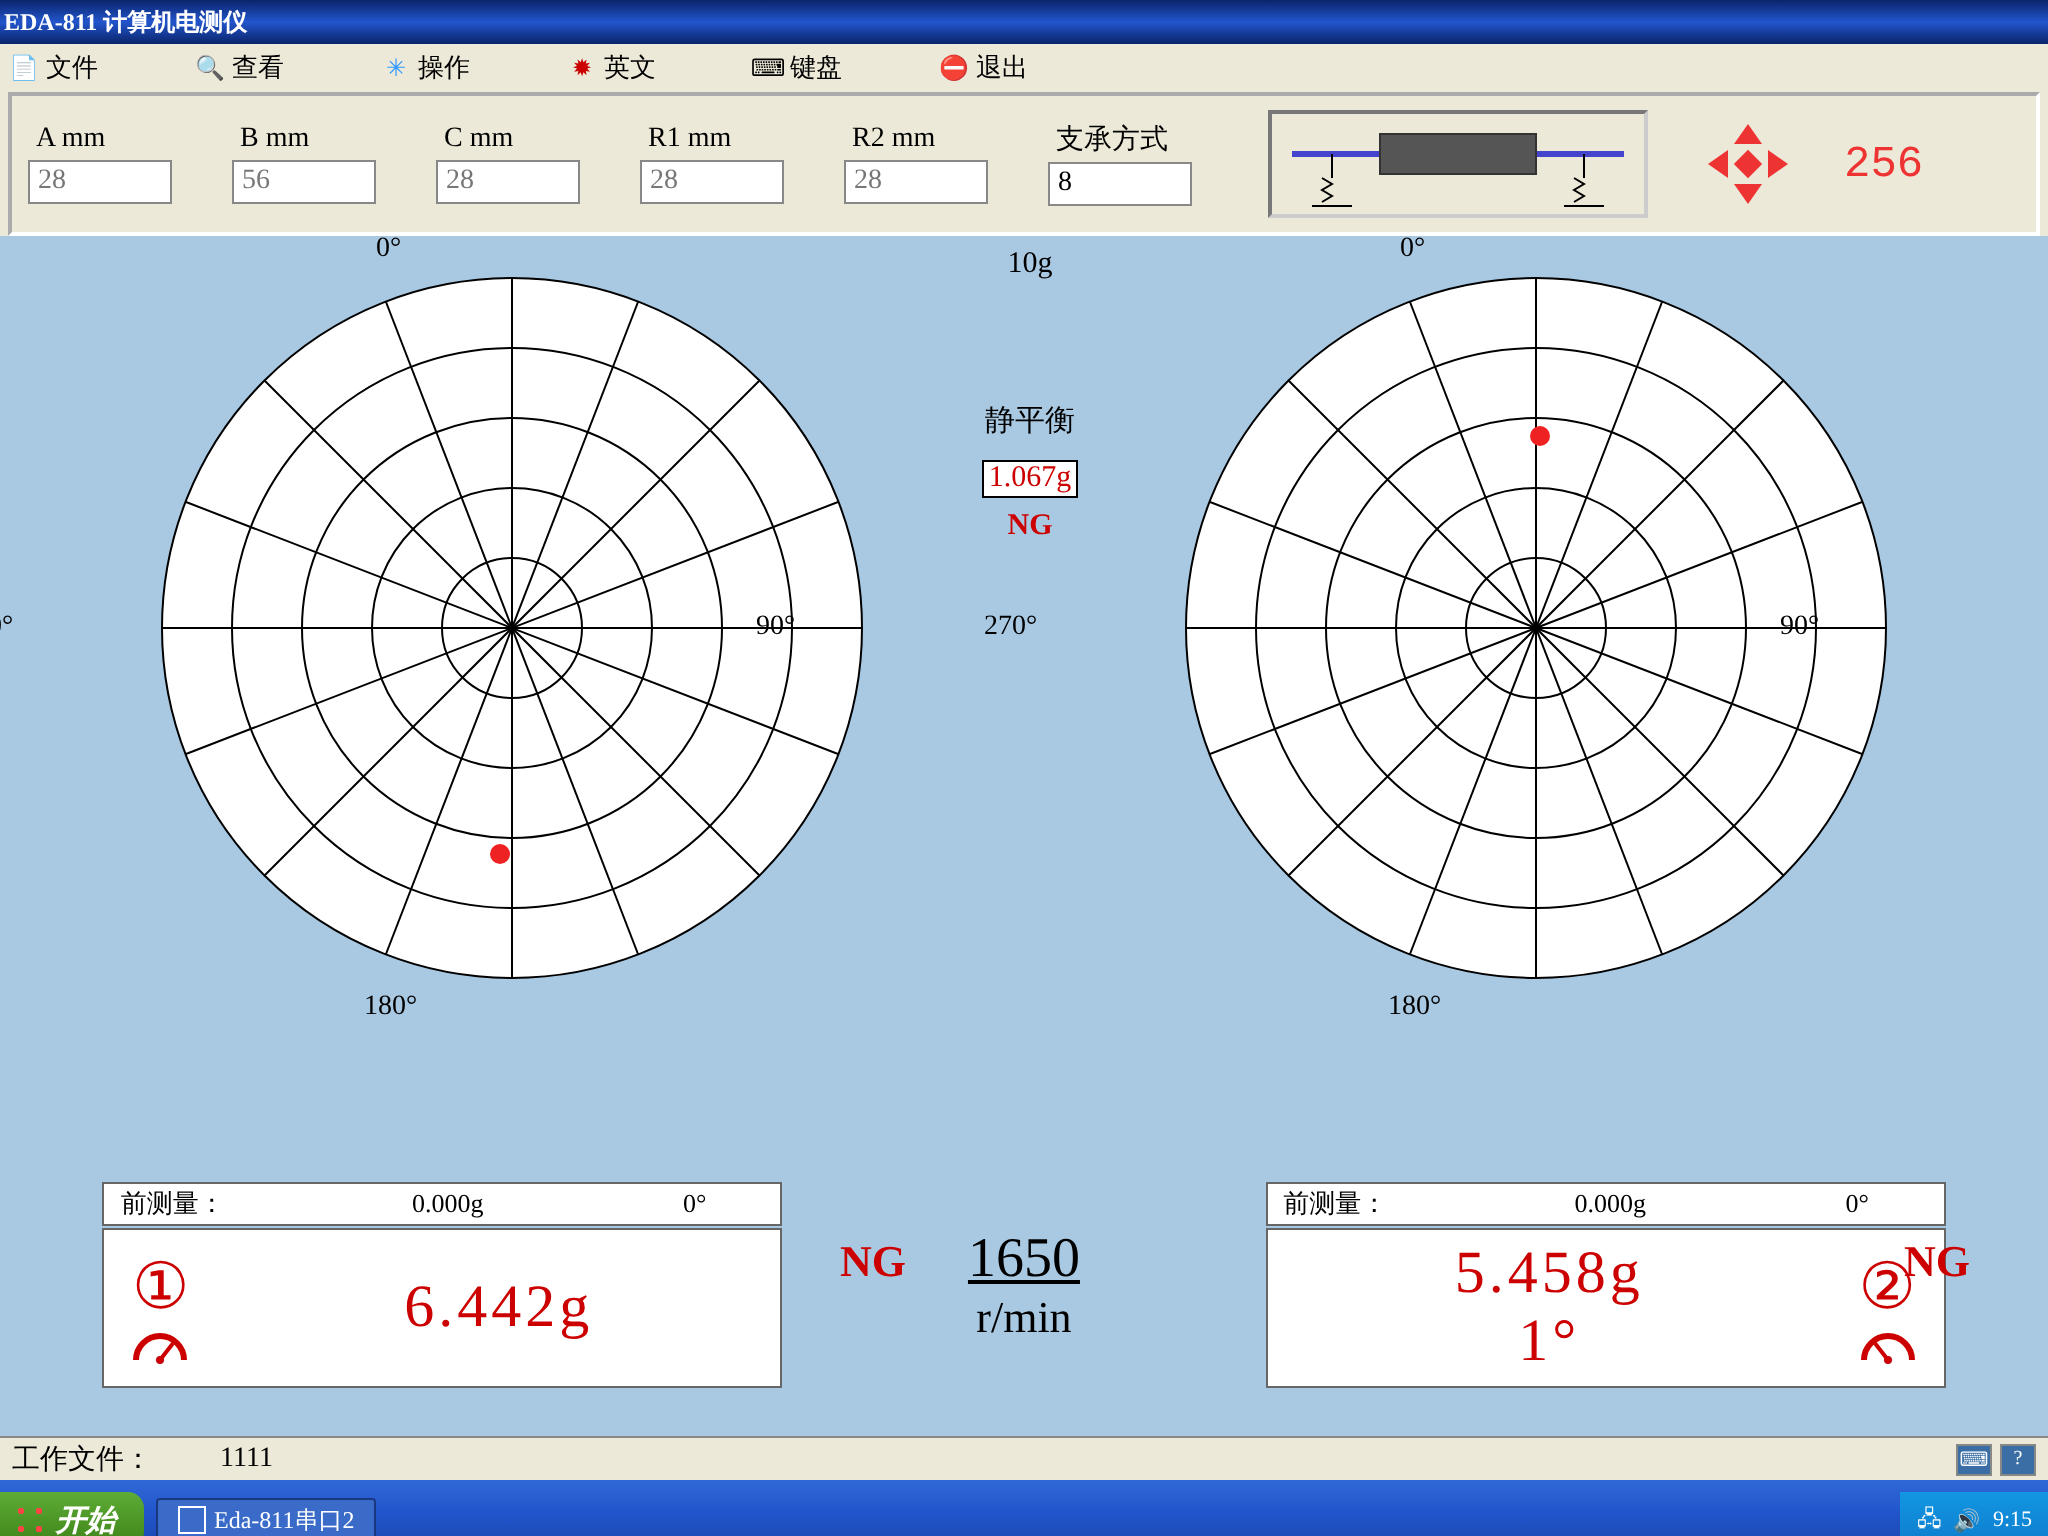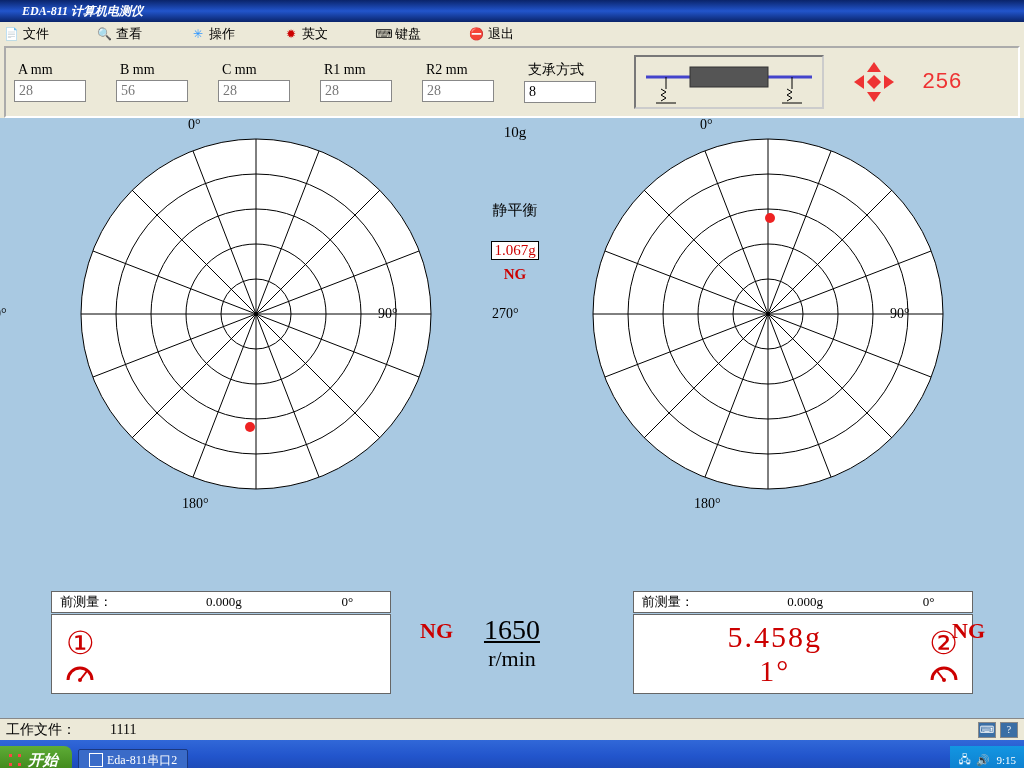--- a/index.html
+++ b/index.html
@@ -1,18 +1,18 @@
 <!DOCTYPE html>
 <html><head>
 <meta charset="utf-8">
 <style>
 * { margin: 0; padding: 0; box-sizing: border-box; font-family: "SimSun", "宋体", serif; }
 body { width: 1024px; height: 768px; overflow: hidden; background: #ece9d8; position: relative; }
 
-.titlebar { height: 22px; background: linear-gradient(to bottom, #0a246a, #2255cc, #0a246a); color: #fff; font-size: 12px; font-weight: bold; padding: 3px 22px; display: flex; align-items: center; font-family: "Tahoma", sans-serif; font-style: italic; }
+.titlebar { height: 22px; background: linear-gradient(to bottom, #0a246a, #2255cc, #0a246a); color: #fff; font-size: 12px; font-weight: bold; padding: 3px 2px; display: flex; align-items: center; font-family: "Tahoma", sans-serif; }
 
 .menubar { height: 24px; background: #ece9d8; display: flex; align-items: center; padding: 0 4px; font-size: 13px; }
 .menubar .item { display: flex; align-items: center; margin-right: 48px; cursor: pointer; }
 .menubar .item .mi { width: 16px; height: 16px; margin-right: 3px; display: inline-flex; align-items: center; justify-content: center; font-size: 12px; }
 
 .param-panel { height: 72px; background: #ece9d8; border: 2px inset #fff; margin: 0 4px; display: flex; align-items: center; padding: 4px 8px; }
 .param { display: flex; flex-direction: column; margin-right: 30px; }
 .param label { font-size: 14px; margin-bottom: 2px; margin-left: 4px; }
 .param input { width: 72px; height: 22px; border: 1px solid #888; background: #fff; font-size: 14px; padding: 1px 4px; color: #777; font-family: "SimSun", serif; }
 .param input.active { color: #000; }
@@ -27,21 +27,21 @@
 .center-diamond { width: 10px; height: 10px; background: #e33; transform: rotate(45deg); position: absolute; left: 15px; top: 15px; }
 .nav-pad .count { color: #e33; font-size: 22px; margin-left: 28px; font-family: "Courier New", monospace; }
 
 .main { height: 600px; background: #a9c9e2; position: relative; margin: 0; display: flex; }
 .dial-zone { flex: 1; position: relative; padding-top: 6px; }
 svg.dial { display: block; margin: 0 auto; }
 .lbl { position: absolute; font-size: 14px; }
 .center-info { position: absolute; left: 465px; top: 6px; width: 100px; text-align: center; }
 .center-info .g10 { font-size: 15px; }
 .center-info .lab { font-size: 15px; margin-top: 60px; }
-.center-info .val { font-size: 15px; color: #c00; background: #fff; border: 1px solid #000; padding: 0 2px; margin-top: 21px; display: inline-block; }
+.center-info .val { font-size: 15px; color: #c00; background: #fff; border: 1px solid #000; padding: 0 2px; margin-top: 10px; display: inline-block; }
 .center-info .ng { font-size: 15px; font-weight: bold; color: #c00; margin-top: 6px; }
 
 .result-row { position: absolute; bottom: 24px; width: 100%; display: flex; justify-content: space-around; align-items: center; padding: 0 5px; }
 .rcol { width: 340px; }
 .prev-box { height: 22px; background: #fff; border: 1px solid #666; font-size: 13px; display: flex; align-items: center; padding: 0 8px; margin-bottom: 1px; }
 .prev-box span:nth-child(1) { flex: 0 0 75px; }
 .prev-box span:nth-child(2) { flex: 1; text-align: center; }
 .prev-box span:nth-child(3) { flex: 0 0 70px; text-align: center; }
 .meas-box { height: 80px; background: #fff; border: 1px solid #666; display: flex; align-items: center; position: relative; font-family: "Courier New", monospace; }
 .meas-box .num { font-size: 32px; color: #c00; width: 44px; text-align: center; }
@@ -227,20 +227,21 @@
           <div class="num">①</div>
           <div class="icon">
               <svg width="30" height="22">
                 <path d="M3 18 A12 12 0 0 1 27 18" fill="none" stroke="#c00" stroke-width="3"></path>
                 <line x1="15" y1="18" x2="22" y2="9" stroke="#c00" stroke-width="2"></line>
                 <circle cx="15" cy="18" r="2" fill="#c00"></circle>
               </svg>
             </div>
         </div>
         <div class="vals">
+          <div class="wt">6.442g</div>
         </div>
       </div>
     </div>
     <div class="rpm">
       <div class="v">1650</div>
       <div class="u">r/min</div>
     </div>
     <div class="rcol">
       <div class="prev-box">
         <span>前测量：</span>

